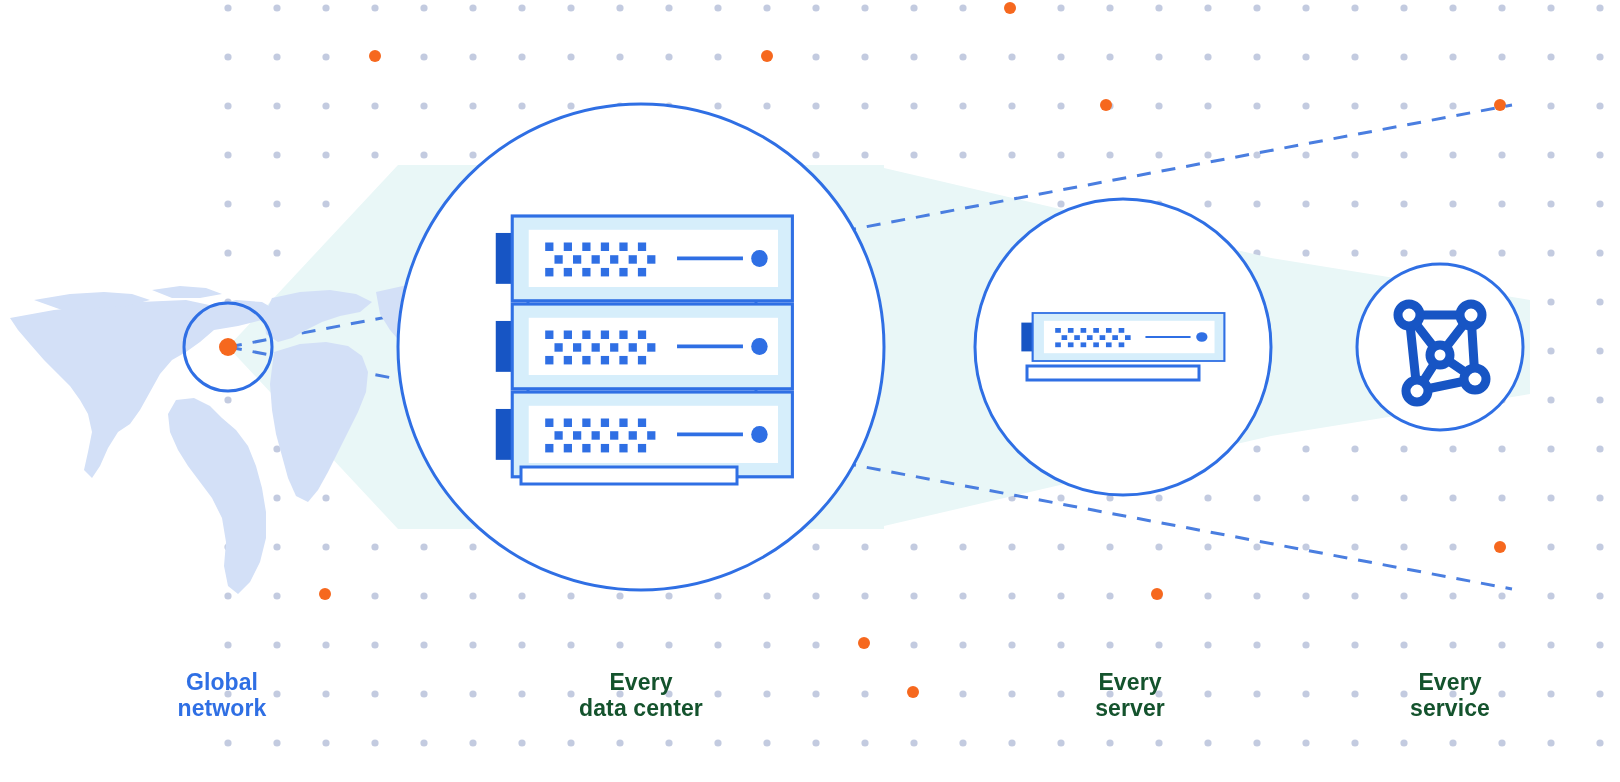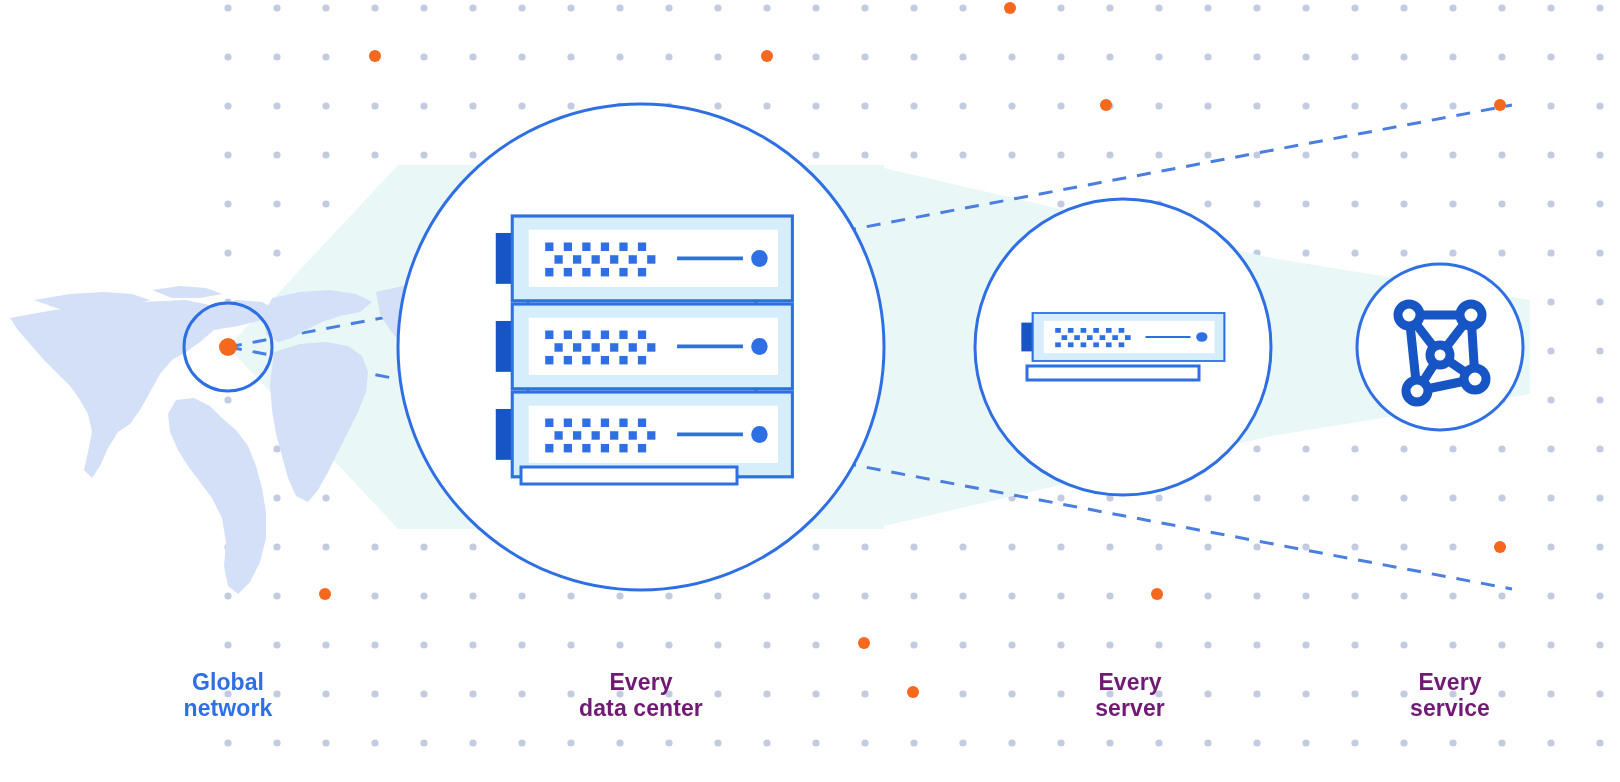--- a/index.html
+++ b/index.html
@@ -12,21 +12,21 @@
     position:relative;
   }
   #stage{position:absolute;inset:0;width:1620px;height:782px;}
   #stage svg{display:block;}
   .label{
     position:absolute;
     text-align:center;
     font-size:23px;
     line-height:26px;
     font-weight:700;
-    color:#701a75;
+    color:#14532d;
     letter-spacing:0.1px;
     white-space:pre-line;
     user-select:none;
   }
   .label.accent{color:#2f6fe4;}
 </style>
 </head>
 <body>
 
 <div id="stage">
@@ -655,21 +655,21 @@
     </g>
 
     <g>
       <circle cx="1440" cy="347" r="83" fill="#ffffff" stroke="#2f6fe4" stroke-width="3"></circle>
       <g transform="translate(1409,315)">
         <use href="#network-nodes"></use>
       </g>
     </g>
   </svg>
 
-  <div class="label accent" style="left:128px;top:669px;width:200px;">Global
+  <div class="label accent" style="left:122px;top:669px;width:200px;">Global
 network</div>
 
   <div class="label" style="left:511px;top:669px;width:260px;">Every
 data center</div>
 
   <div class="label" style="left:1010px;top:669px;width:240px;">Every
 server</div>
 
   <div class="label" style="left:1330px;top:669px;width:240px;">Every
 service</div>

